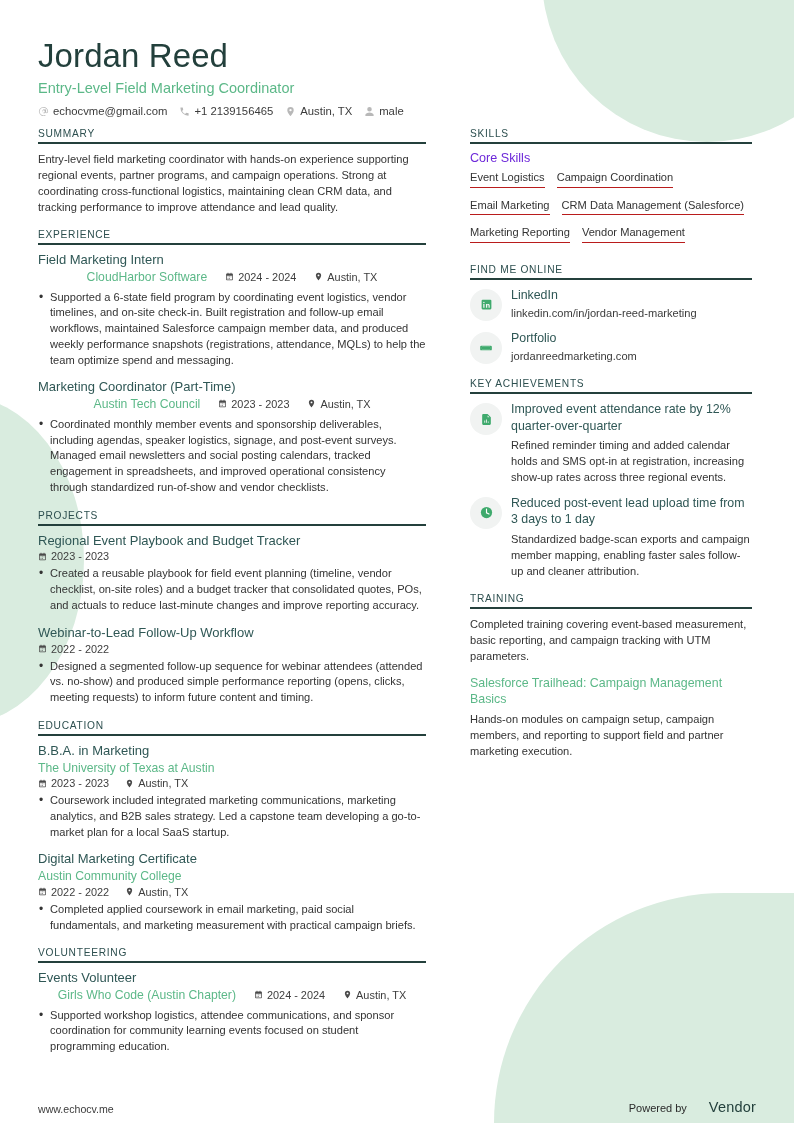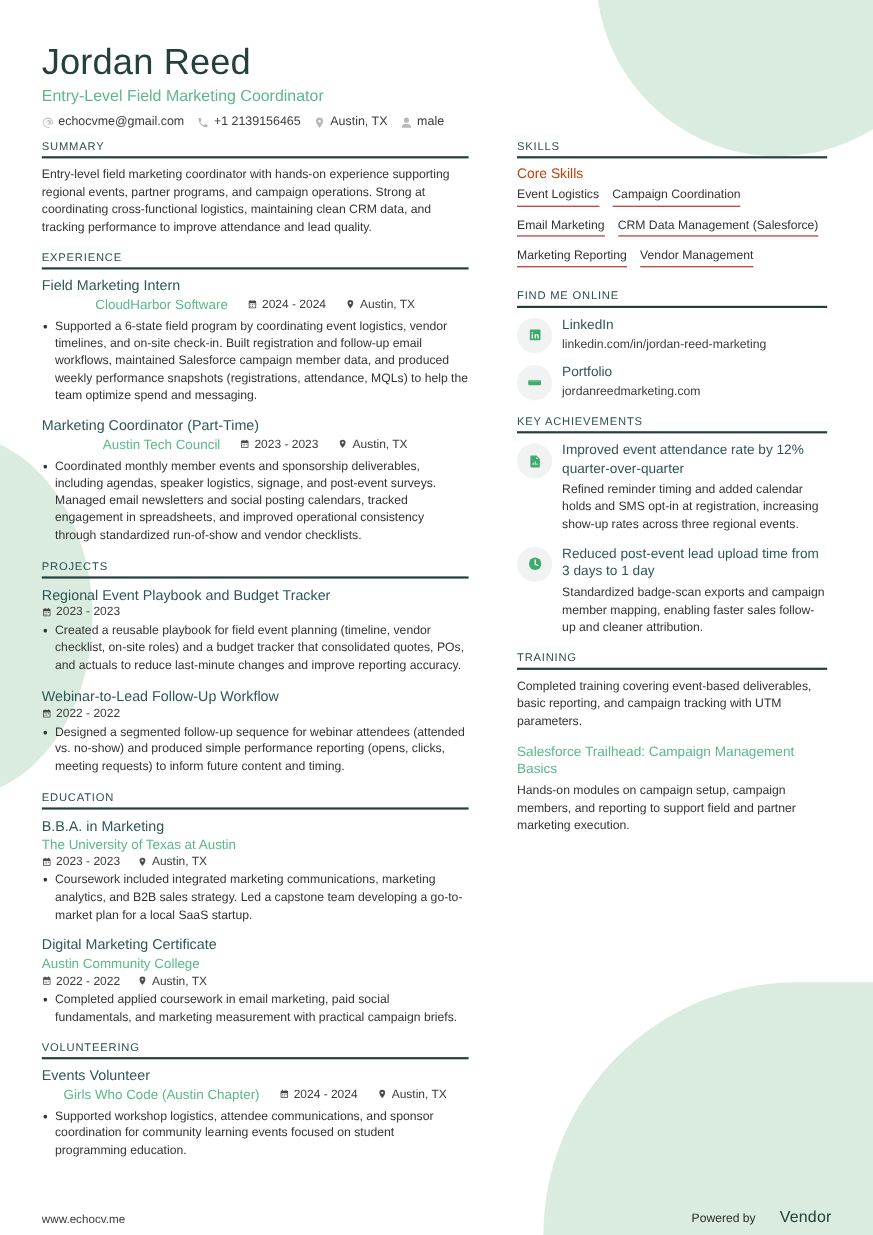--- a/index.html
+++ b/index.html
@@ -81,21 +81,21 @@
   ul.bullets li {
     position: relative; padding-left: 12px; font-size: 11.1px;
     line-height: 1.42; color: #333333; margin-bottom: 2px;
   }
   ul.bullets li::before {
     content: "•"; position: absolute; left: 1px; top: -1px;
     color: #333333; font-size: 12px;
   }
 
   
-  .skill-group-title { font-size: 12.6px; color: #c2410c; margin-bottom: 4px; }
+  .skill-group-title { font-size: 12.6px; color: #6d28d9; margin-bottom: 4px; }
   .skill-tags { display: flex; flex-wrap: wrap; gap: 2px 12px; }
   .skill-tag {
     font-size: 11.1px; color: #333333; line-height: 1.5;
     border-bottom: 1px solid #b91c1c; padding-bottom: 1px; margin-bottom: 7px;
   }
 
   
   .icon-row { display: flex; align-items: flex-start; gap: 9px; margin-bottom: 9px; }
   .icon-circle {
     flex: 0 0 32px; width: 32px; height: 32px; border-radius: 50%;
@@ -449,21 +449,21 @@
             <span class="ach-desc" style="display:block">Standardized badge-scan exports and campaign member mapping, enabling faster sales follow-up and cleaner attribution.</span>
           </span>
         </div>
       </div>
 
       <div class="section">
         <div class="sec-head">TRAINING</div>
         <div class="sec-rule"></div>
 
         <div class="entry">
-          <div class="train-desc">Completed training covering event-based deliverables, basic reporting, and campaign tracking with UTM parameters.</div>
+          <div class="train-desc">Completed training covering event-based measurement, basic reporting, and campaign tracking with UTM parameters.</div>
         </div>
 
         <div class="entry">
           <div class="train-title">Salesforce Trailhead: Campaign Management Basics</div>
           <div class="train-desc">Hands-on modules on campaign setup, campaign members, and reporting to support field and partner marketing execution.</div>
         </div>
       </div>
 
     </div>
 

